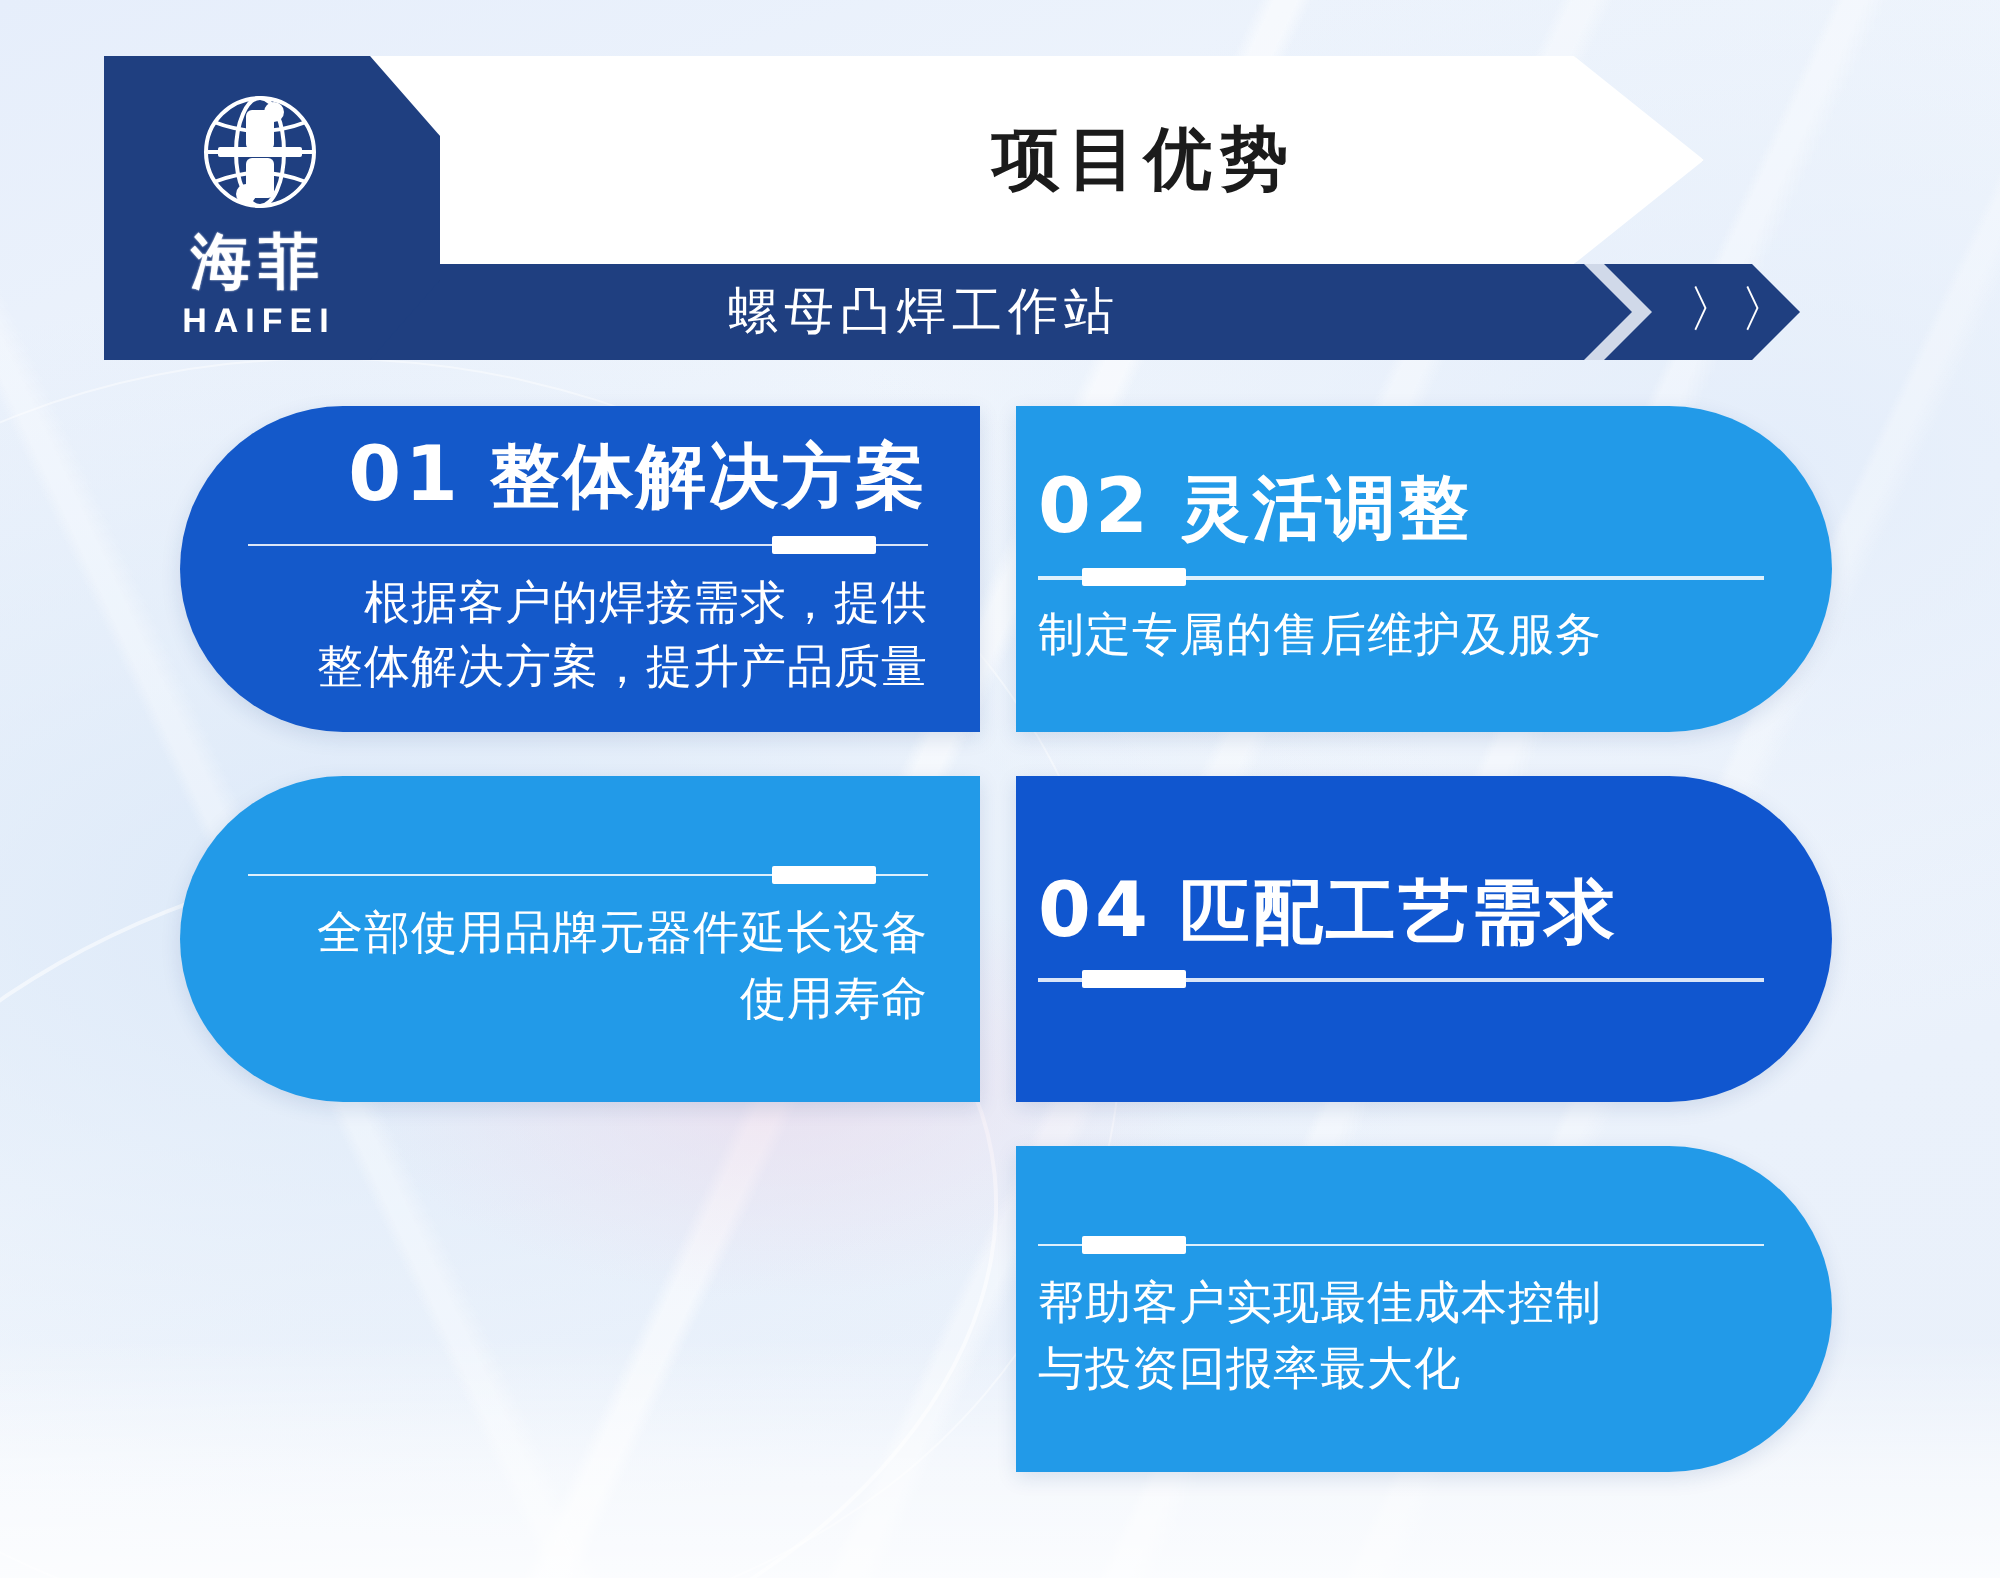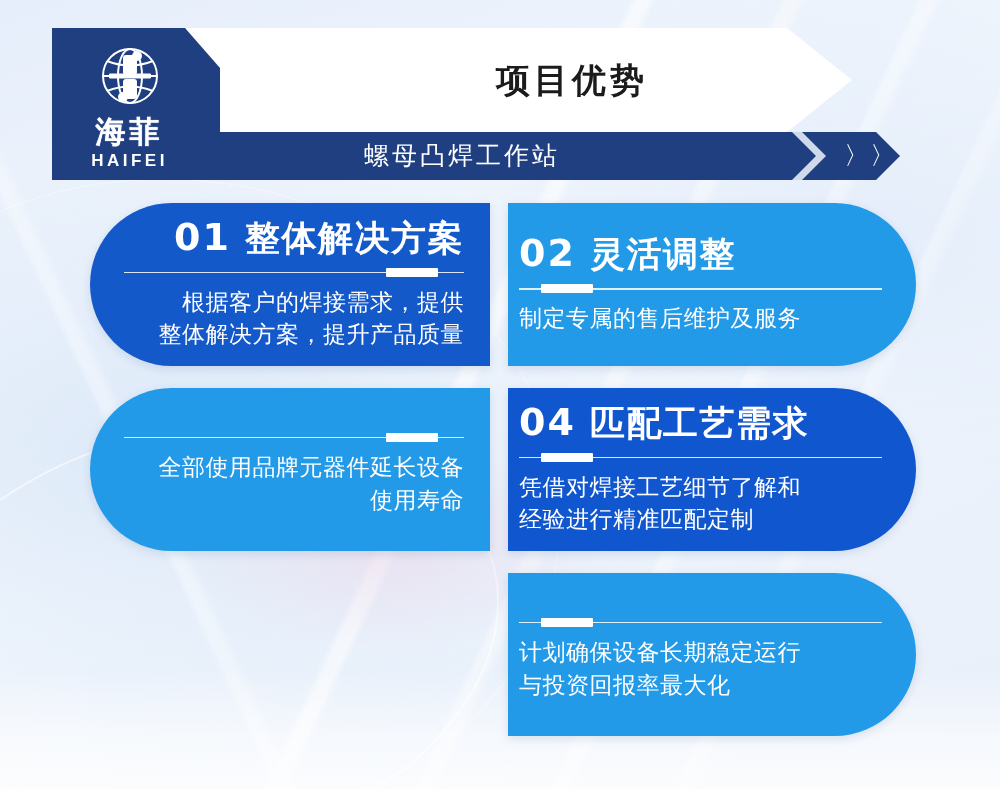--- a/index.html
+++ b/index.html
@@ -177,30 +177,28 @@
 使用寿命</div>
       </div>
       <div class="card right c-deep card-shadow">
         <div class="card-title">
           <span class="num">04</span><span>匹配工艺需求</span>
         </div>
         <div class="divider">
             <span class="thin"></span>
             <span class="thick"></span>
           </div>
-        <div class="card-desc">凭借对焊接工艺细节了解和
-经验进行精准匹配定制</div>
       </div>
     </div>
 
     <div class="row">
       <div class="card right c-light card-shadow">
         <div class="divider">
             <span class="thin"></span>
             <span class="thick"></span>
           </div>
-        <div class="card-desc">计划确保设备长期稳定运行
+        <div class="card-desc">帮助客户实现最佳成本控制
 与投资回报率最大化</div>
       </div>
     </div>
 
   </div>
 </div>
 
 </body></html>

